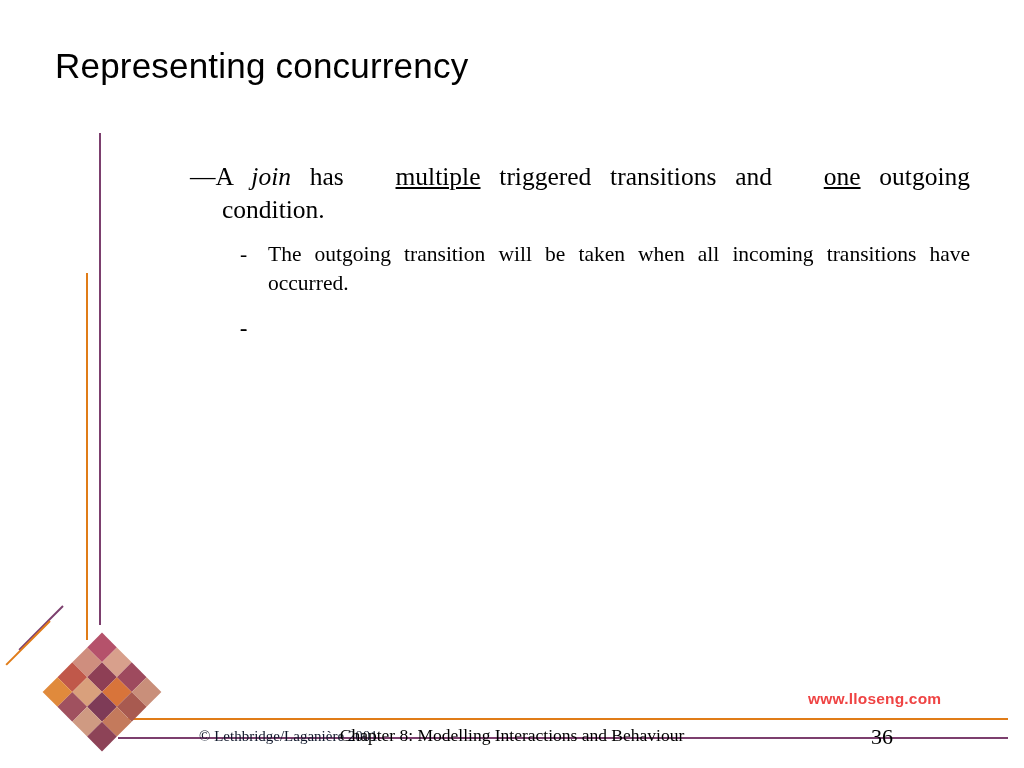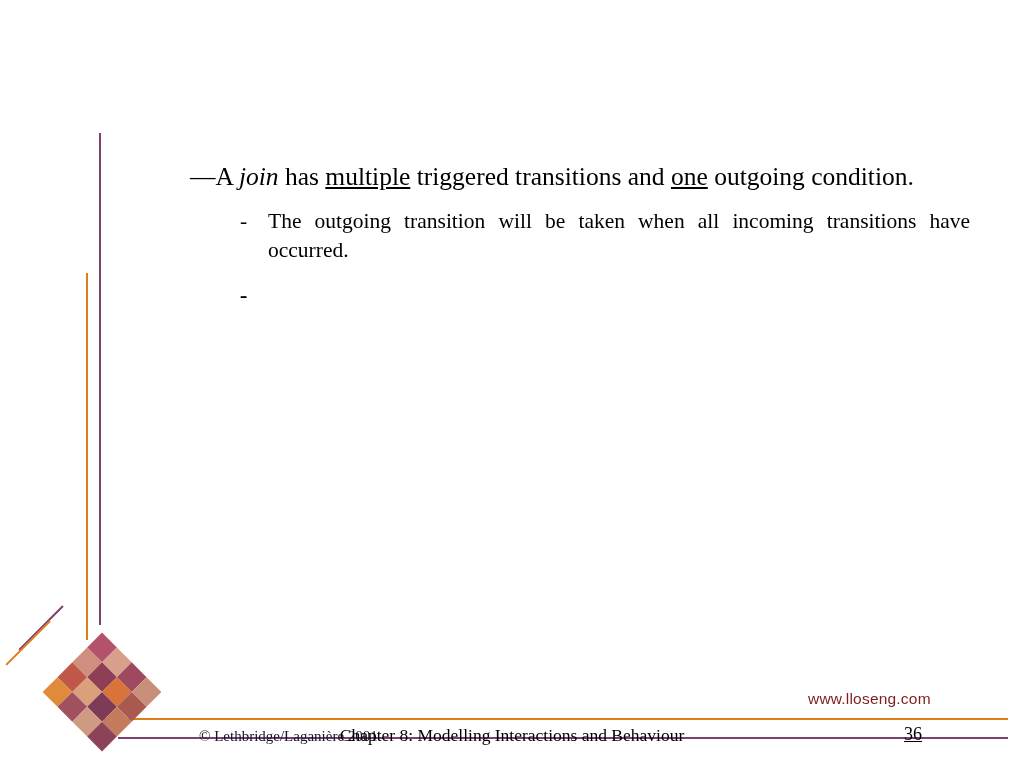--- a/index.html
+++ b/index.html
@@ -108,21 +108,21 @@
   .lvl1 {
     font-size: 25.5px;
     line-height: 1.3;
     text-align: justify;
     text-justify: inter-word;
     margin: 0 0 6px 0;
     text-indent: -32px;
     padding-left: 32px;
   }
   .lvl1 .em-italic { font-style: italic; margin-top: 9px; }
-  .lvl1 .em-underline { text-decoration: underline; }
+  .lvl1 .em-underline { text-decoration: underline; margin-left: 33px; }
 
   .lvl2-list {
     margin: 14px 0 0 0;
     padding: 0;
     list-style: none;
   }
   .lvl2 {
     position: relative;
     font-size: 21.5px;
     line-height: 1.32;
@@ -151,43 +151,43 @@
     position: absolute;
     left: 0;
     top: 725px;
     width: 1024px;
     text-align: center;
     font-size: 17.5px;
     color: #000000;
   }
   #footer-page {
     position: absolute;
-    left: 904px;
+    left: 871px;
     top: 724px;
-    font-size: 18px;
-    color: #000000;
-    text-decoration: underline;
+    font-size: 22px;
+    color: #000000;
   }
   #footer-url {
     position: absolute;
     left: 808px;
     top: 690px;
     font-family: "Liberation Sans", sans-serif;
     font-size: 15.5px;
-    font-weight: normal;
-    color: #7f1d1d;
+    font-weight: bold;
+    color: #ef4444;
     letter-spacing: 0.2px;
     white-space: nowrap;
   }
 </style>
 </head>
 <body>
 
 <div id="slide">
 
+  <div id="slide-title">Representing concurrency</div>
 
   <div class="deco-line" id="deco-purple-v"></div>
   <div class="deco-line" id="deco-purple-diag"></div>
   <div class="deco-line" id="deco-purple-h"></div>
   <div class="deco-line" id="deco-orange-v"></div>
   <div class="deco-line" id="deco-orange-diag"></div>
   <div class="deco-line" id="deco-orange-h"></div>
 
   <div id="deco-diamond">
     <svg width="120" height="120" viewBox="0 0 120 120" xmlns="http://www.w3.org/2000/svg">

